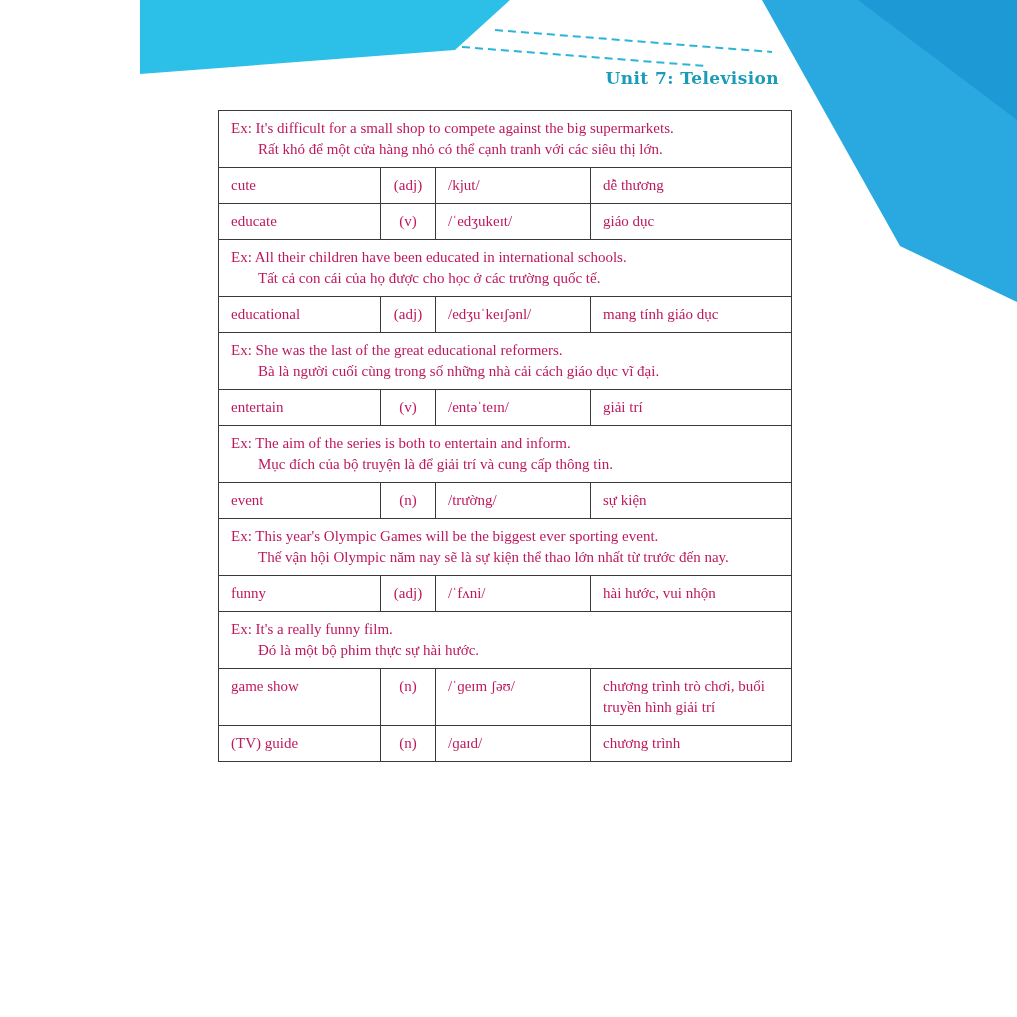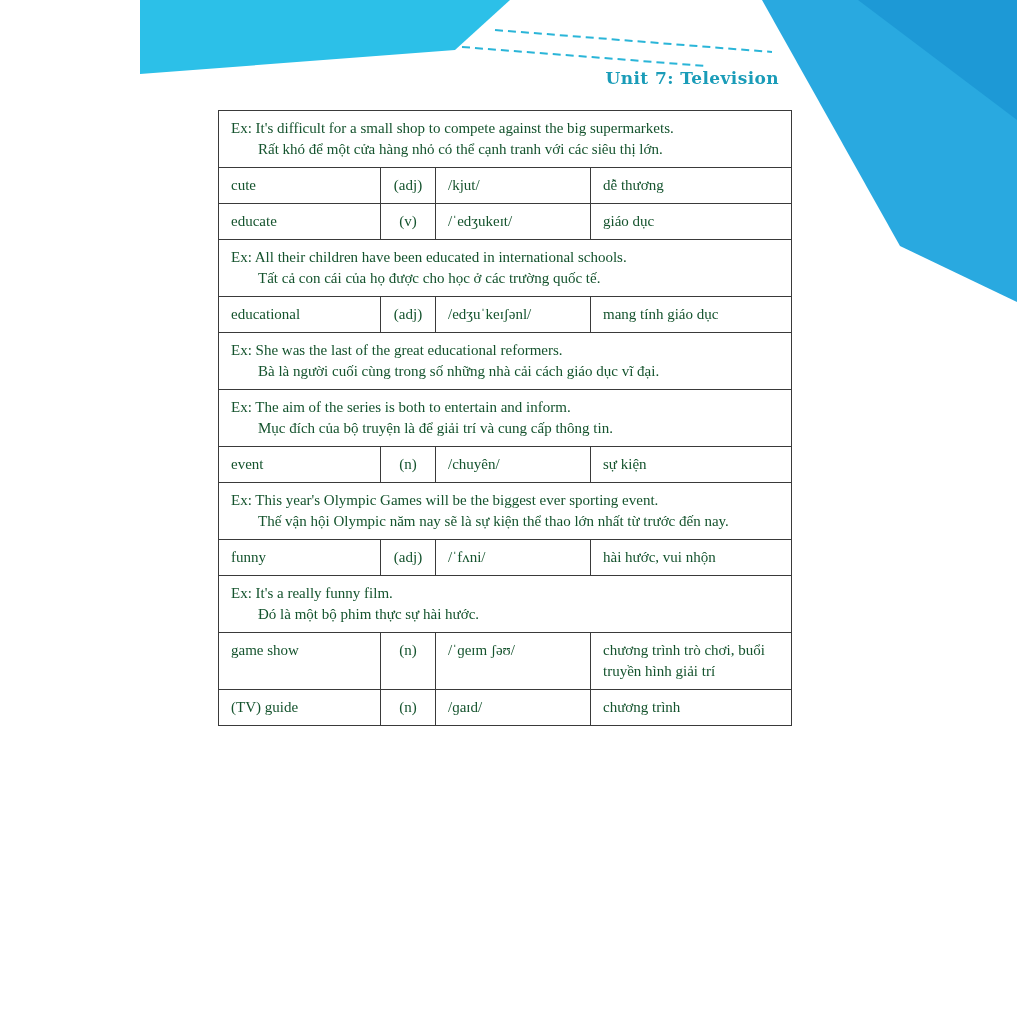--- a/index.html
+++ b/index.html
@@ -18,21 +18,21 @@
   .unit-title {
     position:absolute; top:68px; right:238px;
     font-family:"DejaVu Serif","Liberation Serif",serif;
     font-size:17px; font-weight:bold; letter-spacing:0.4px;
     color:#1a9cb8;
   }
 
   table.vocab {
     position:absolute; left:218px; top:110px; width:573px;
     border-collapse:collapse; table-layout:fixed;
-    font-size:15px; line-height:21px; color:#14532d;
+    font-size:15px; line-height:21px; color:#be185d;
   }
   table.vocab td {
     border:1px solid #3a3a3a;
     vertical-align:top;
     padding:7px 12px;
     overflow:hidden;
   }
   td.c-word   { padding-left:10px; }
   td.c-pos    { text-align:center; padding-left:4px; padding-right:4px; }
   td.c-ipa    { }
@@ -104,29 +104,35 @@
           <td class="c-ipa">/edʒuˈkeɪʃənl/</td>
           <td class="c-meaning">mang tính giáo dục</td>
         </tr>
         <tr>
           <td colspan="4" class="c-example">
             <div class="ex-en">Ex: She was the last of the great educational reformers.</div>
             <div class="ex-vi">Bà là người cuối cùng trong số những nhà cải cách giáo dục vĩ đại.</div>
           </td>
         </tr>
         <tr>
+          <td class="c-word">entertain</td>
+          <td class="c-pos">(v)</td>
+          <td class="c-ipa">/entəˈteɪn/</td>
+          <td class="c-meaning">giải trí</td>
+        </tr>
+        <tr>
           <td colspan="4" class="c-example">
             <div class="ex-en">Ex: The aim of the series is both to entertain and inform.</div>
             <div class="ex-vi">Mục đích của bộ truyện là để giải trí và cung cấp thông tin.</div>
           </td>
         </tr>
         <tr>
           <td class="c-word">event</td>
           <td class="c-pos">(n)</td>
-          <td class="c-ipa">/chuyên/</td>
+          <td class="c-ipa">/trường/</td>
           <td class="c-meaning">sự kiện</td>
         </tr>
         <tr>
           <td colspan="4" class="c-example">
             <div class="ex-en">Ex: This year's Olympic Games will be the biggest ever sporting event.</div>
             <div class="ex-vi">Thế vận hội Olympic năm nay sẽ là sự kiện thể thao lớn nhất từ trước đến nay.</div>
           </td>
         </tr>
         <tr>
           <td class="c-word">funny</td>

